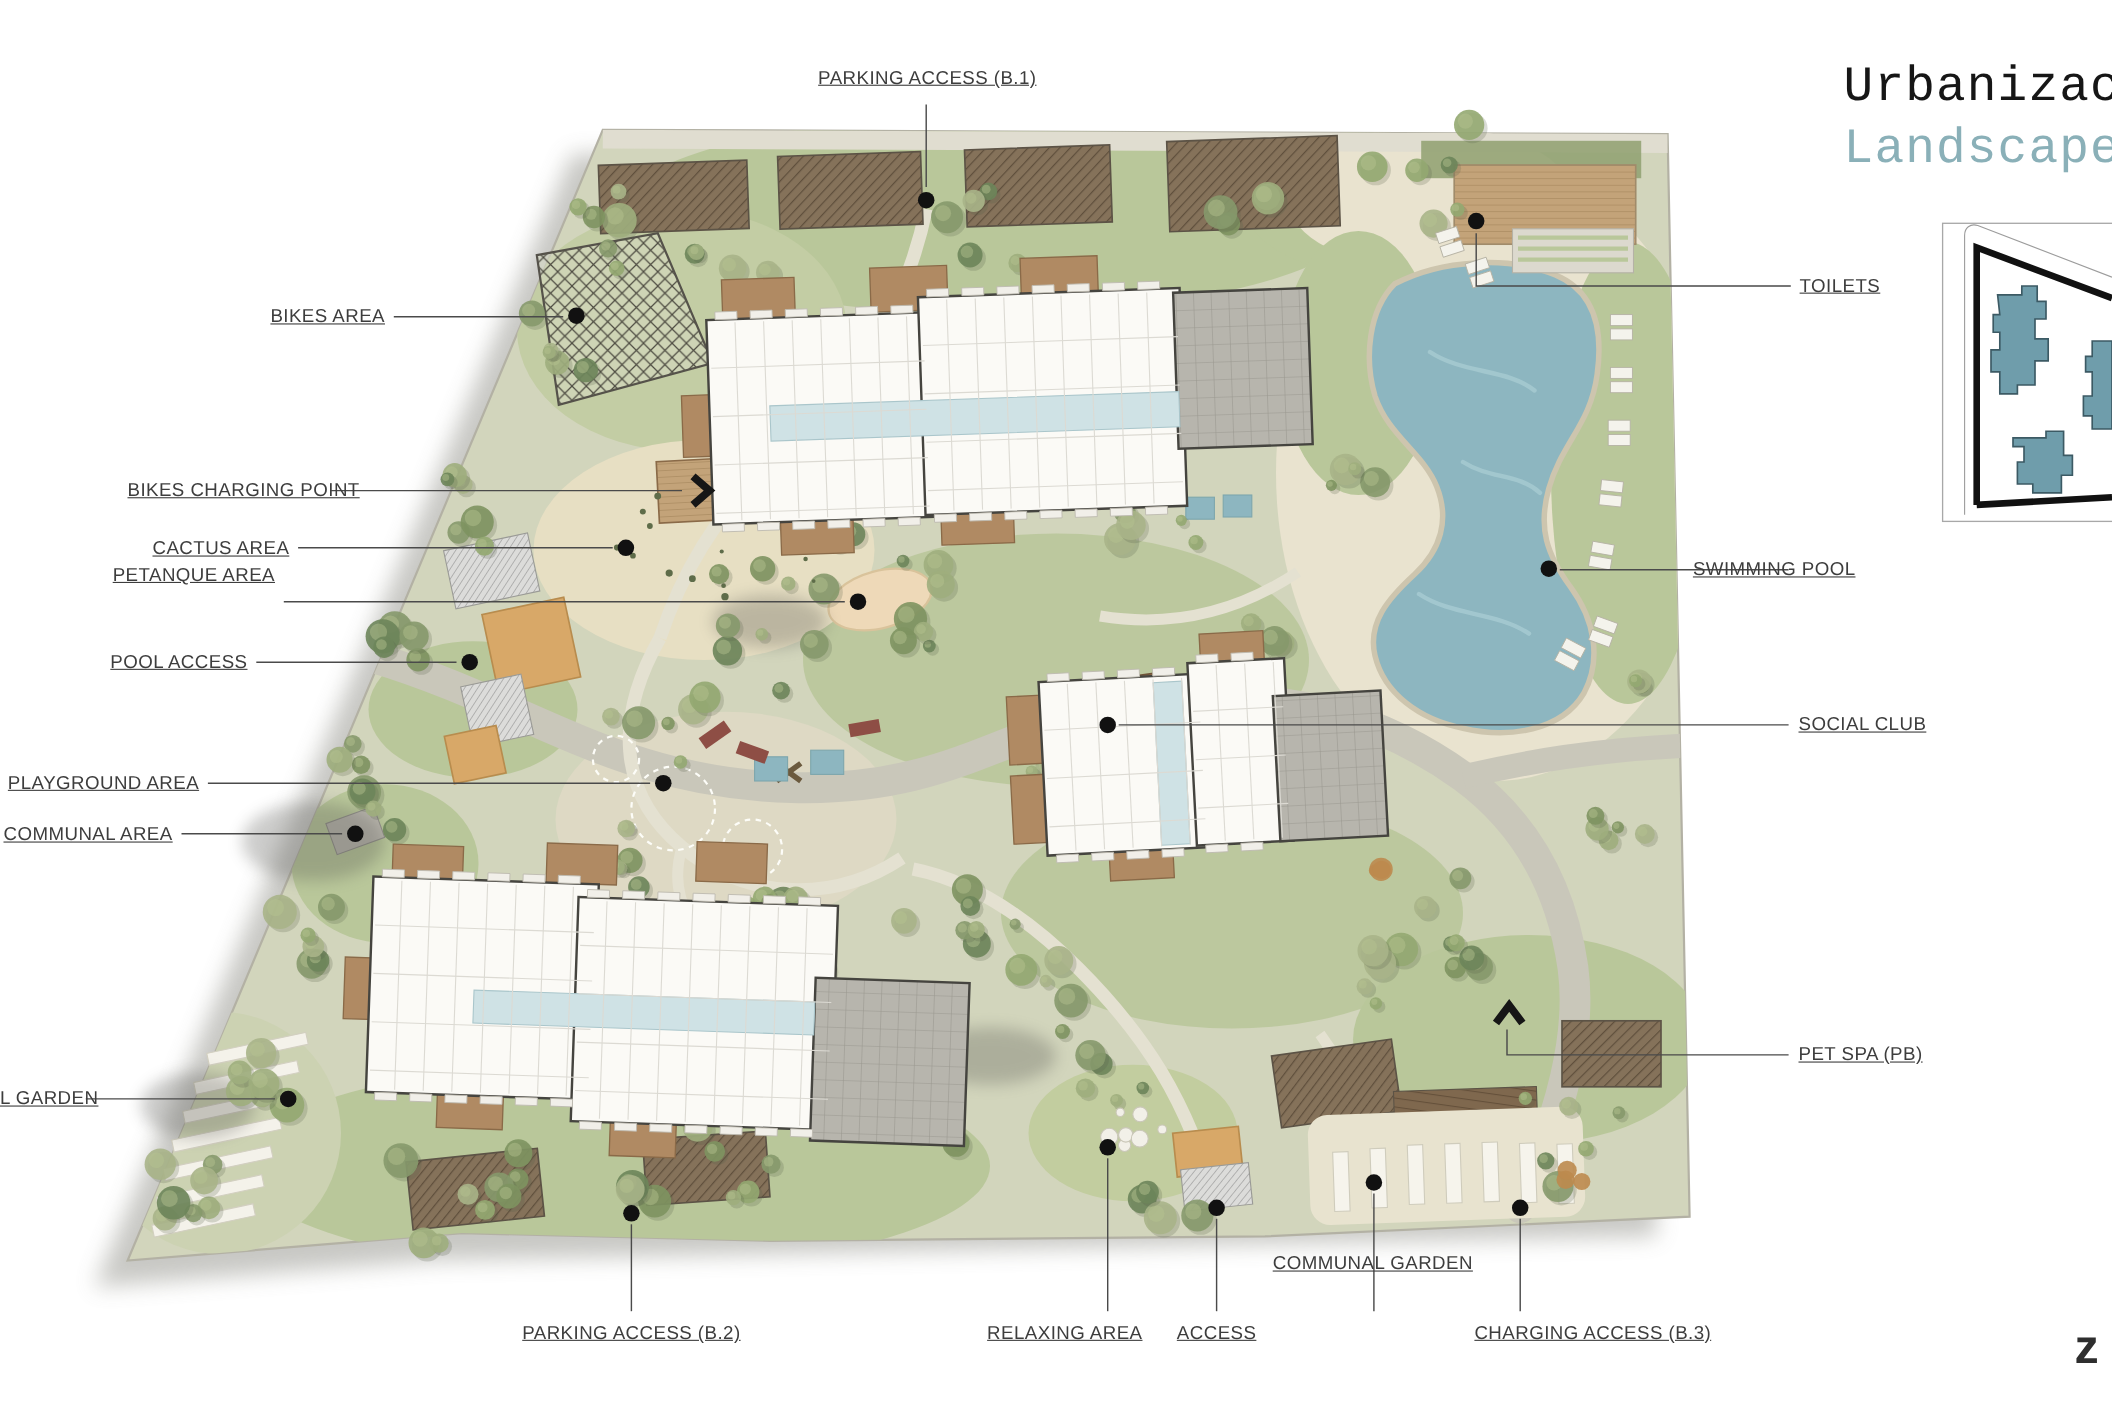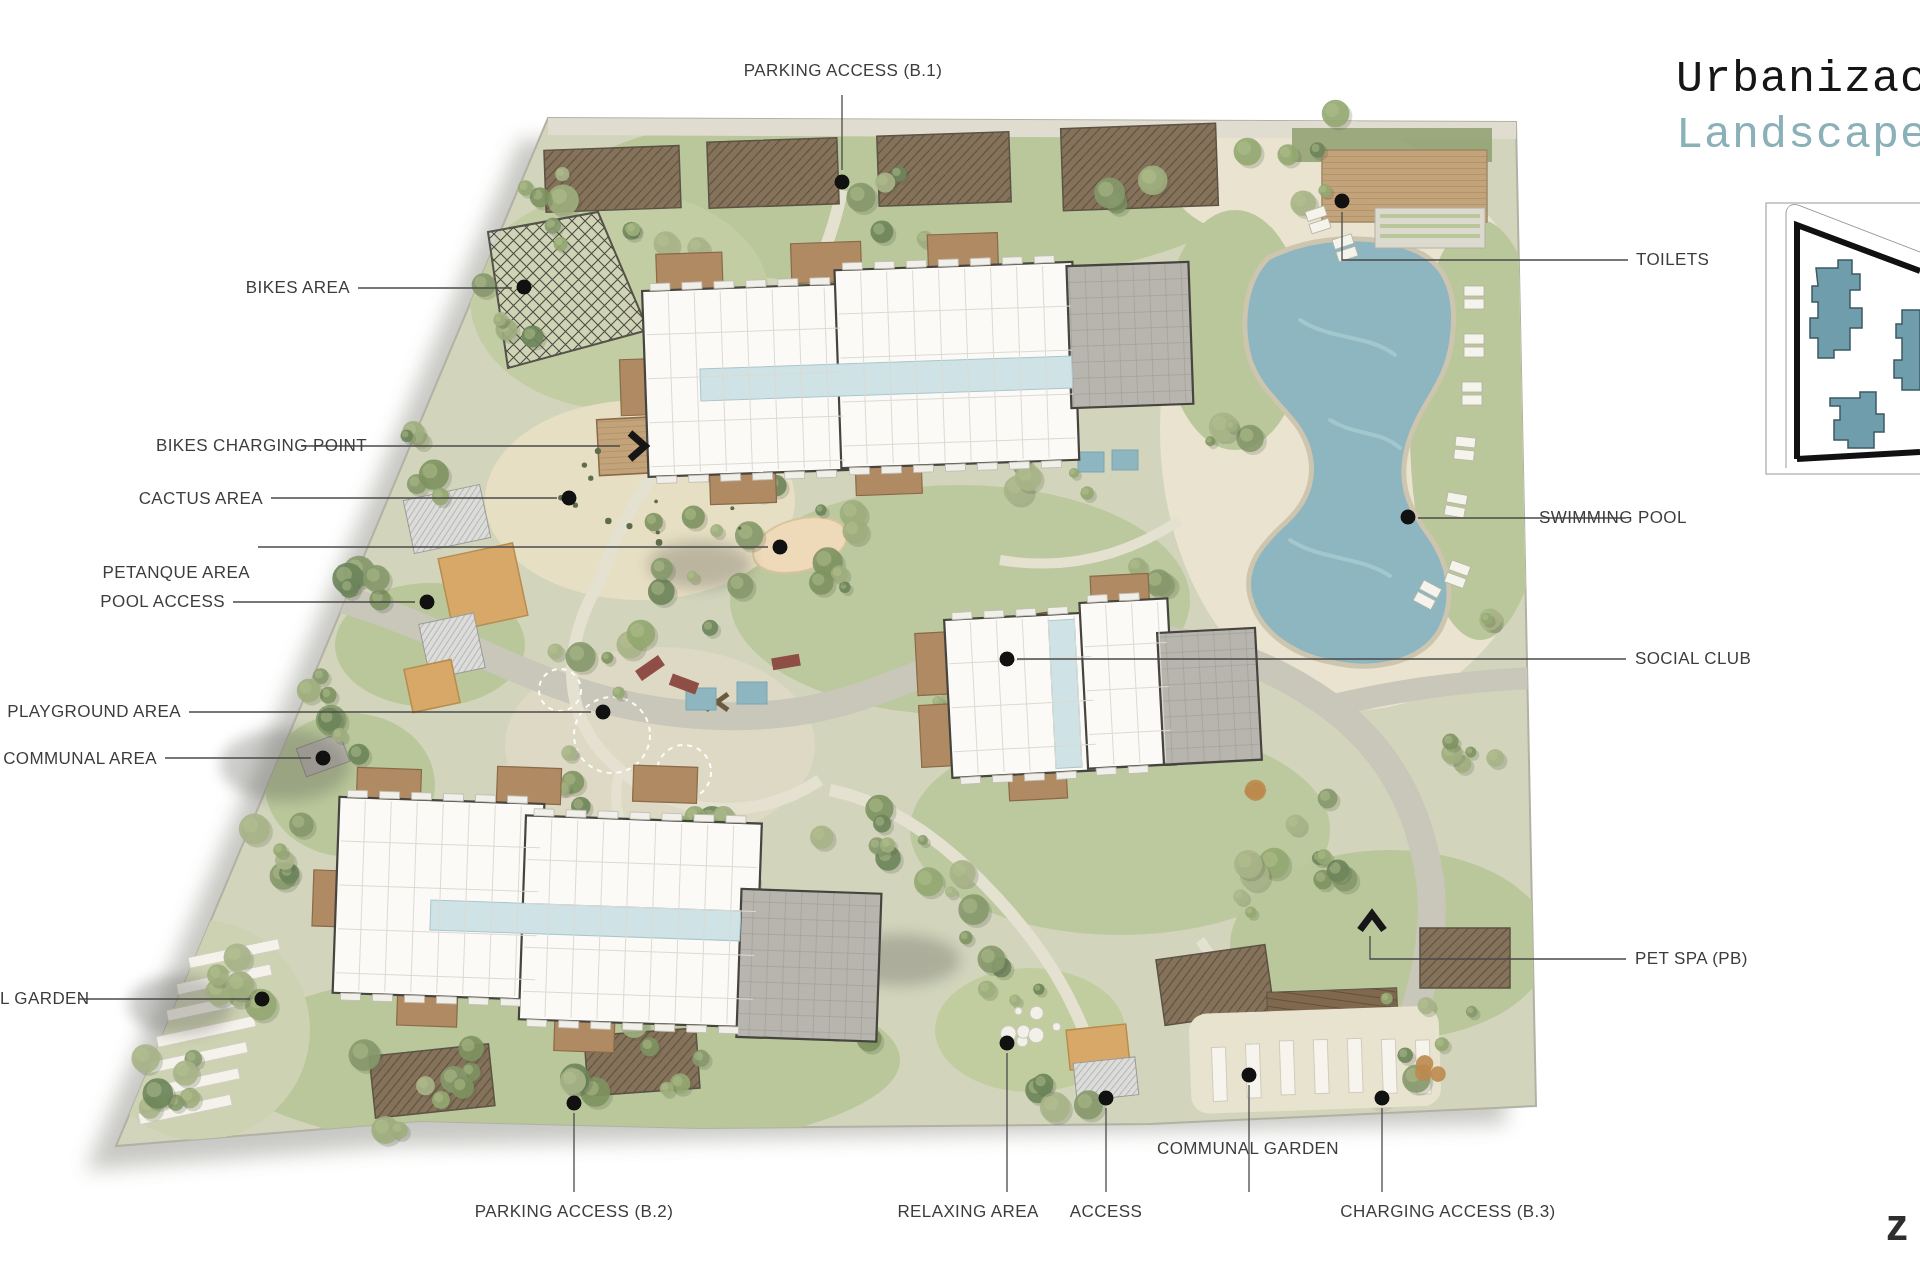--- a/index.html
+++ b/index.html
@@ -1,19 +1,19 @@
 <!DOCTYPE html>
 <html style="--label: #3D3D3D; --leader: #4A4A4A; --title: #161616; --subtitle: #8AB0B8; --pool: #8DB6C0; --keymap: #6F9DAB; --dot: #111111;"><head>
 <meta charset="utf-8">
 <style>
   html,body{margin:0;padding:0;width:1920px;height:1280px;overflow:hidden;background:#fff;}
   #stage{position:relative;width:1920px;height:1280px;font-family:"Liberation Sans",sans-serif;}
   svg#plan{position:absolute;left:0;top:0;z-index:1;}
   .lbl{position:absolute;z-index:3;font-size:17px;line-height:18px;color:var(--label,#3d3d3d);
-       letter-spacing:.4px;white-space:nowrap;}
+       letter-spacing:.4px;white-space:nowrap;text-decoration:underline;}
   .mid{transform:translateX(-50%);}
   .title-line{position:absolute;z-index:3;font-family:"Liberation Mono","DejaVu Sans Mono",monospace;
        font-size:45px;font-weight:500;white-space:nowrap;letter-spacing:1px;}
   #title1{left:1676px;top:54px;color:var(--title,#161616);}
   #title2{left:1676px;top:110px;color:var(--subtitle,#8ab0b8);}
   #watermark{position:absolute;z-index:3;left:1886px;top:1200px;font-size:44px;font-weight:900;
        color:#2e2e2e;font-family:"Liberation Sans",sans-serif;}
   .pool-fill{fill:var(--pool,#8db6c0);}
   .keymap-bldg{fill:var(--keymap,#6f9dab);stroke:#3c5a64;stroke-width:1.5;}
   .dot{fill:var(--dot,#111);}
@@ -1152,23 +1152,23 @@
           <circle cx="1249" cy="1075" r="7.5"></circle>
       <circle cx="1382" cy="1098" r="7.5"></circle>
     </g>
     <path class="chev" d="M630,433 L645,446 L630,459"></path>
     <path class="chev" d="M1360,930 L1372,914 L1384,930"></path>
   </g>
 </svg>
 
 <div class="lbl mid" style="left:843px;top:62px">PARKING ACCESS (B.1)</div>
 <div class="lbl" style="right:1570px;top:279px">BIKES AREA</div>
-<div class="lbl" style="right:1553px;top:437px">BIKES CHARGING POINT</div>
+<div class="lbl" style="right:1593px;top:437px">BIKES CHARGING POINT</div>
 <div class="lbl" style="right:1657px;top:490px">CACTUS AREA</div>
-<div class="lbl" style="right:1670px;top:564px">PETANQUE AREA</div>
+<div class="lbl" style="right:1670px;top:514px">PETANQUE AREA</div>
 <div class="lbl" style="right:1695px;top:593px">POOL ACCESS</div>
 <div class="lbl" style="right:1739px;top:703px">PLAYGROUND AREA</div>
 <div class="lbl" style="right:1763px;top:750px">COMMUNAL AREA</div>
 <div class="lbl" style="left:0px;top:990px">L GARDEN</div>
 <div class="lbl" style="left:1636px;top:251px">TOILETS</div>
 <div class="lbl" style="left:1539px;top:509px">SWIMMING POOL</div>
 <div class="lbl" style="left:1635px;top:650px">SOCIAL CLUB</div>
 <div class="lbl" style="left:1635px;top:950px">PET SPA (PB)</div>
 <div class="lbl mid" style="left:574px;top:1203px">PARKING ACCESS (B.2)</div>
 <div class="lbl mid" style="left:968px;top:1203px">RELAXING AREA</div>

